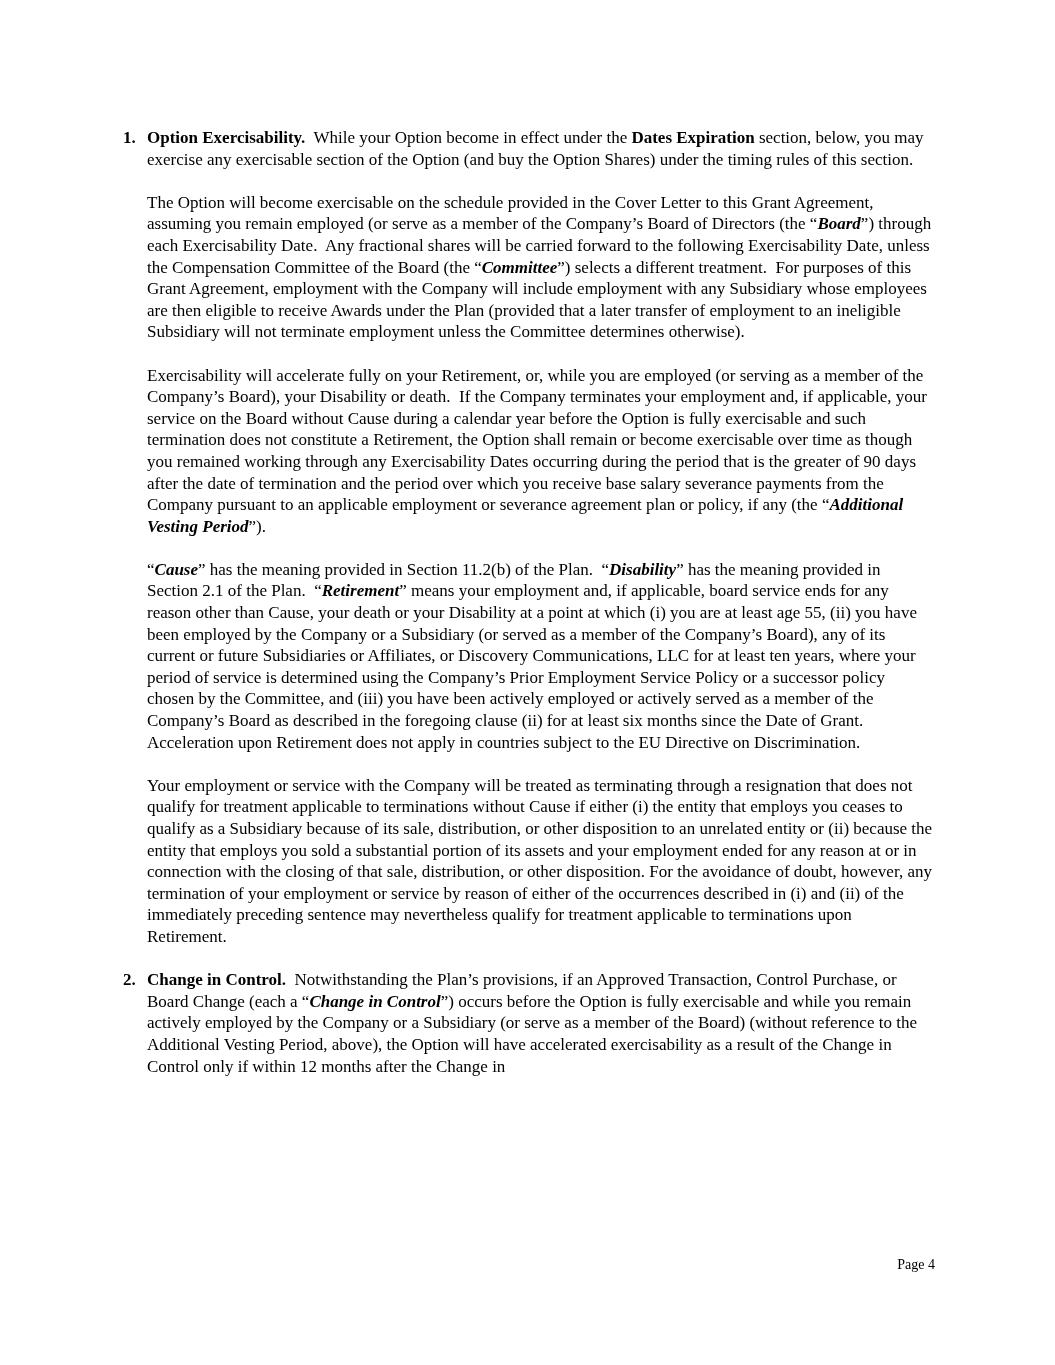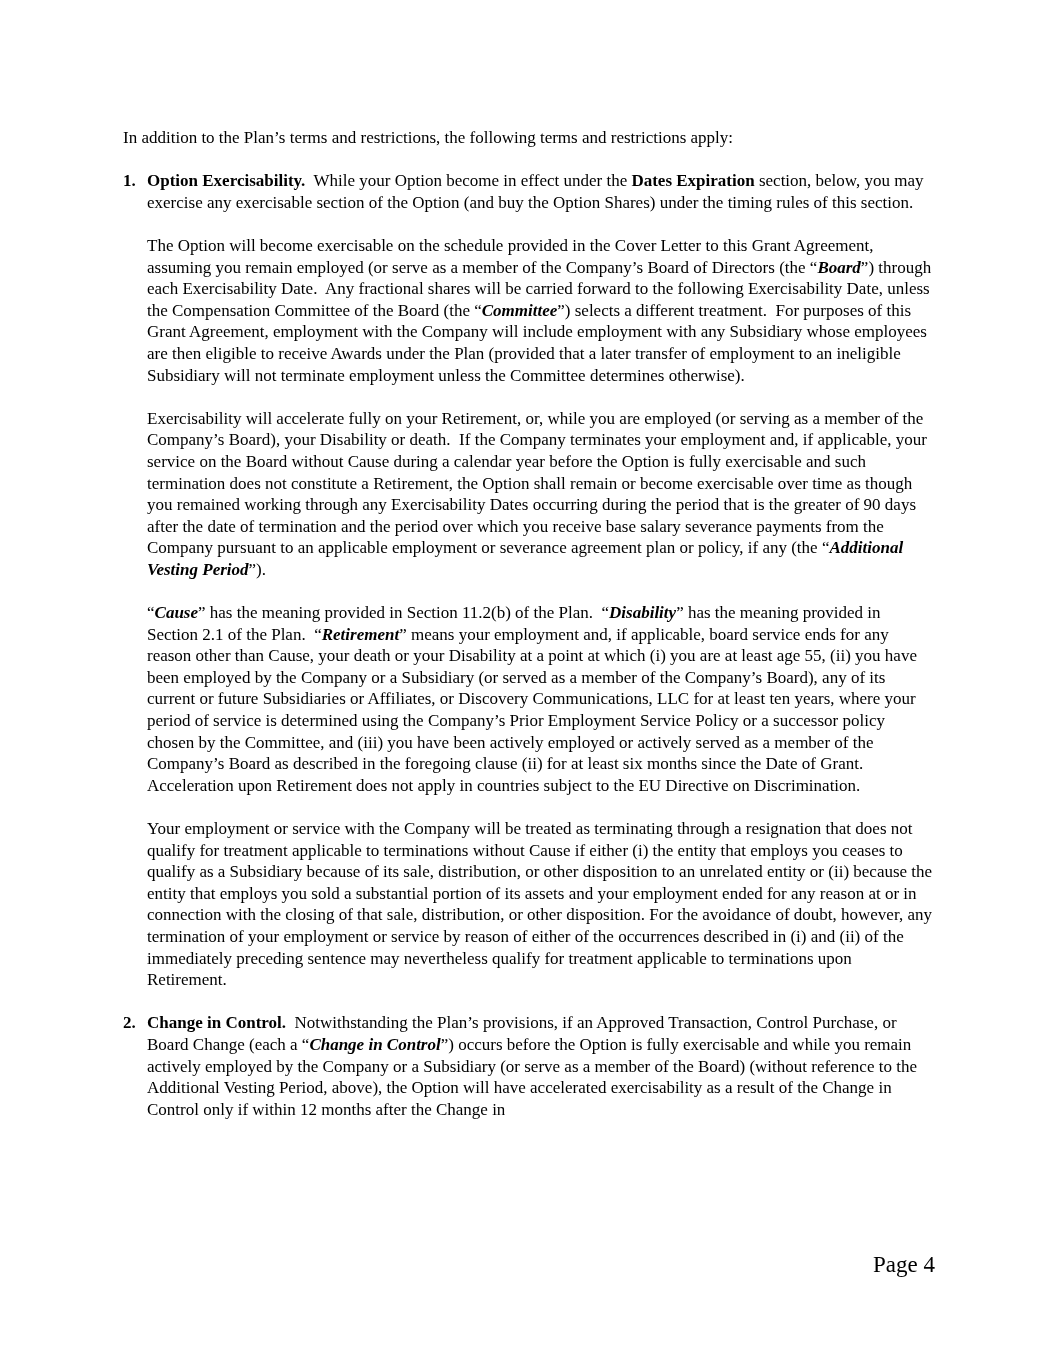--- a/index.html
+++ b/index.html
@@ -35,30 +35,29 @@
   .item .body { flex: 1; min-width: 0; }
   .heading { font-weight: bold; }
   .b { font-weight: bold; }
   .i { font-style: italic; margin-top: 24px; }
   .footer {
     position: absolute;
     left: 123px;
     top: 1254px;
     width: 812px;
     text-align: right;
-    font-size: 23px;
+    font-size: 14px;
     line-height: 21.6px;
   }
 </style>
 </head>
 <body>
 
 <div class="content">
 
-  <p class="para">In addition to the Plan’s terms and restrictions, the following terms and restrictions apply:</p>
 
   <div class="item">
     <div class="num">1.</div>
     <div class="body">
       <p class="para"><span class="heading">Option Exercisability.</span><span><span>  While your Option become in effect under the </span><span class="b">Dates Expiration</span><span> section, below, you may exercise any exercisable section of the Option (and buy the Option Shares) under the timing rules of this section.</span></span></p>
       <p class="para"><span>The Option will become exercisable on the schedule provided in the Cover Letter to this Grant Agreement, assuming you remain employed (or serve as a member of the Company’s Board of Directors (the “</span><span class="b i">Board</span><span>”) through each Exercisability Date.  Any fractional shares will be carried forward to the following Exercisability Date, unless the Compensation Committee of the Board (the “</span><span class="b i">Committee</span><span>”) selects a different treatment.  For purposes of this Grant Agreement, employment with the Company will include employment with any Subsidiary whose employees are then eligible to receive Awards under the Plan (provided that a later transfer of employment to an ineligible Subsidiary will not terminate employment unless the Committee determines otherwise).</span></p>
       <p class="para"><span>Exercisability will accelerate fully on your Retirement, or, while you are employed (or serving as a member of the Company’s Board), your Disability or death.  If the Company terminates your employment and, if applicable, your service on the Board without Cause during a calendar year before the Option is fully exercisable and such termination does not constitute a Retirement, the Option shall remain or become exercisable over time as though you remained working through any Exercisability Dates occurring during the period that is the greater of 90 days after the date of termination and the period over which you receive base salary severance payments from the Company pursuant to an applicable employment or severance agreement plan or policy, if any (the “</span><span class="b i">Additional Vesting Period</span><span>”).</span></p>
       <p class="para"><span>“</span><span class="b i">Cause</span><span>” has the meaning provided in Section 11.2(b) of the Plan.  “</span><span class="b i">Disability</span><span>” has the meaning provided in Section 2.1 of the Plan.  “</span><span class="b i">Retirement</span><span>” means your employment and, if applicable, board service ends for any reason other than Cause, your death or your Disability at a point at which (i) you are at least age 55, (ii) you have been employed by the Company or a Subsidiary (or served as a member of the Company’s Board), any of its current or future Subsidiaries or Affiliates, or Discovery Communications, LLC for at least ten years, where your period of service is determined using the Company’s Prior Employment Service Policy or a successor policy chosen by the Committee, and (iii) you have been actively employed or actively served as a member of the Company’s Board as described in the foregoing clause (ii) for at least six months since the Date of Grant.  Acceleration upon Retirement does not apply in countries subject to the EU Directive on Discrimination.</span></p>
       <p class="para"><span>Your employment or service with the Company will be treated as terminating through a resignation that does not qualify for treatment applicable to terminations without Cause if either (i) the entity that employs you ceases to qualify as a Subsidiary because of its sale, distribution, or other disposition to an unrelated entity or (ii) because the entity that employs you sold a substantial portion of its assets and your employment ended for any reason at or in connection with the closing of that sale, distribution, or other disposition. For the avoidance of doubt, however, any termination of your employment or service by reason of either of the occurrences described in (i) and (ii) of the immediately preceding sentence may nevertheless qualify for treatment applicable to terminations upon Retirement.</span></p>
     </div>

